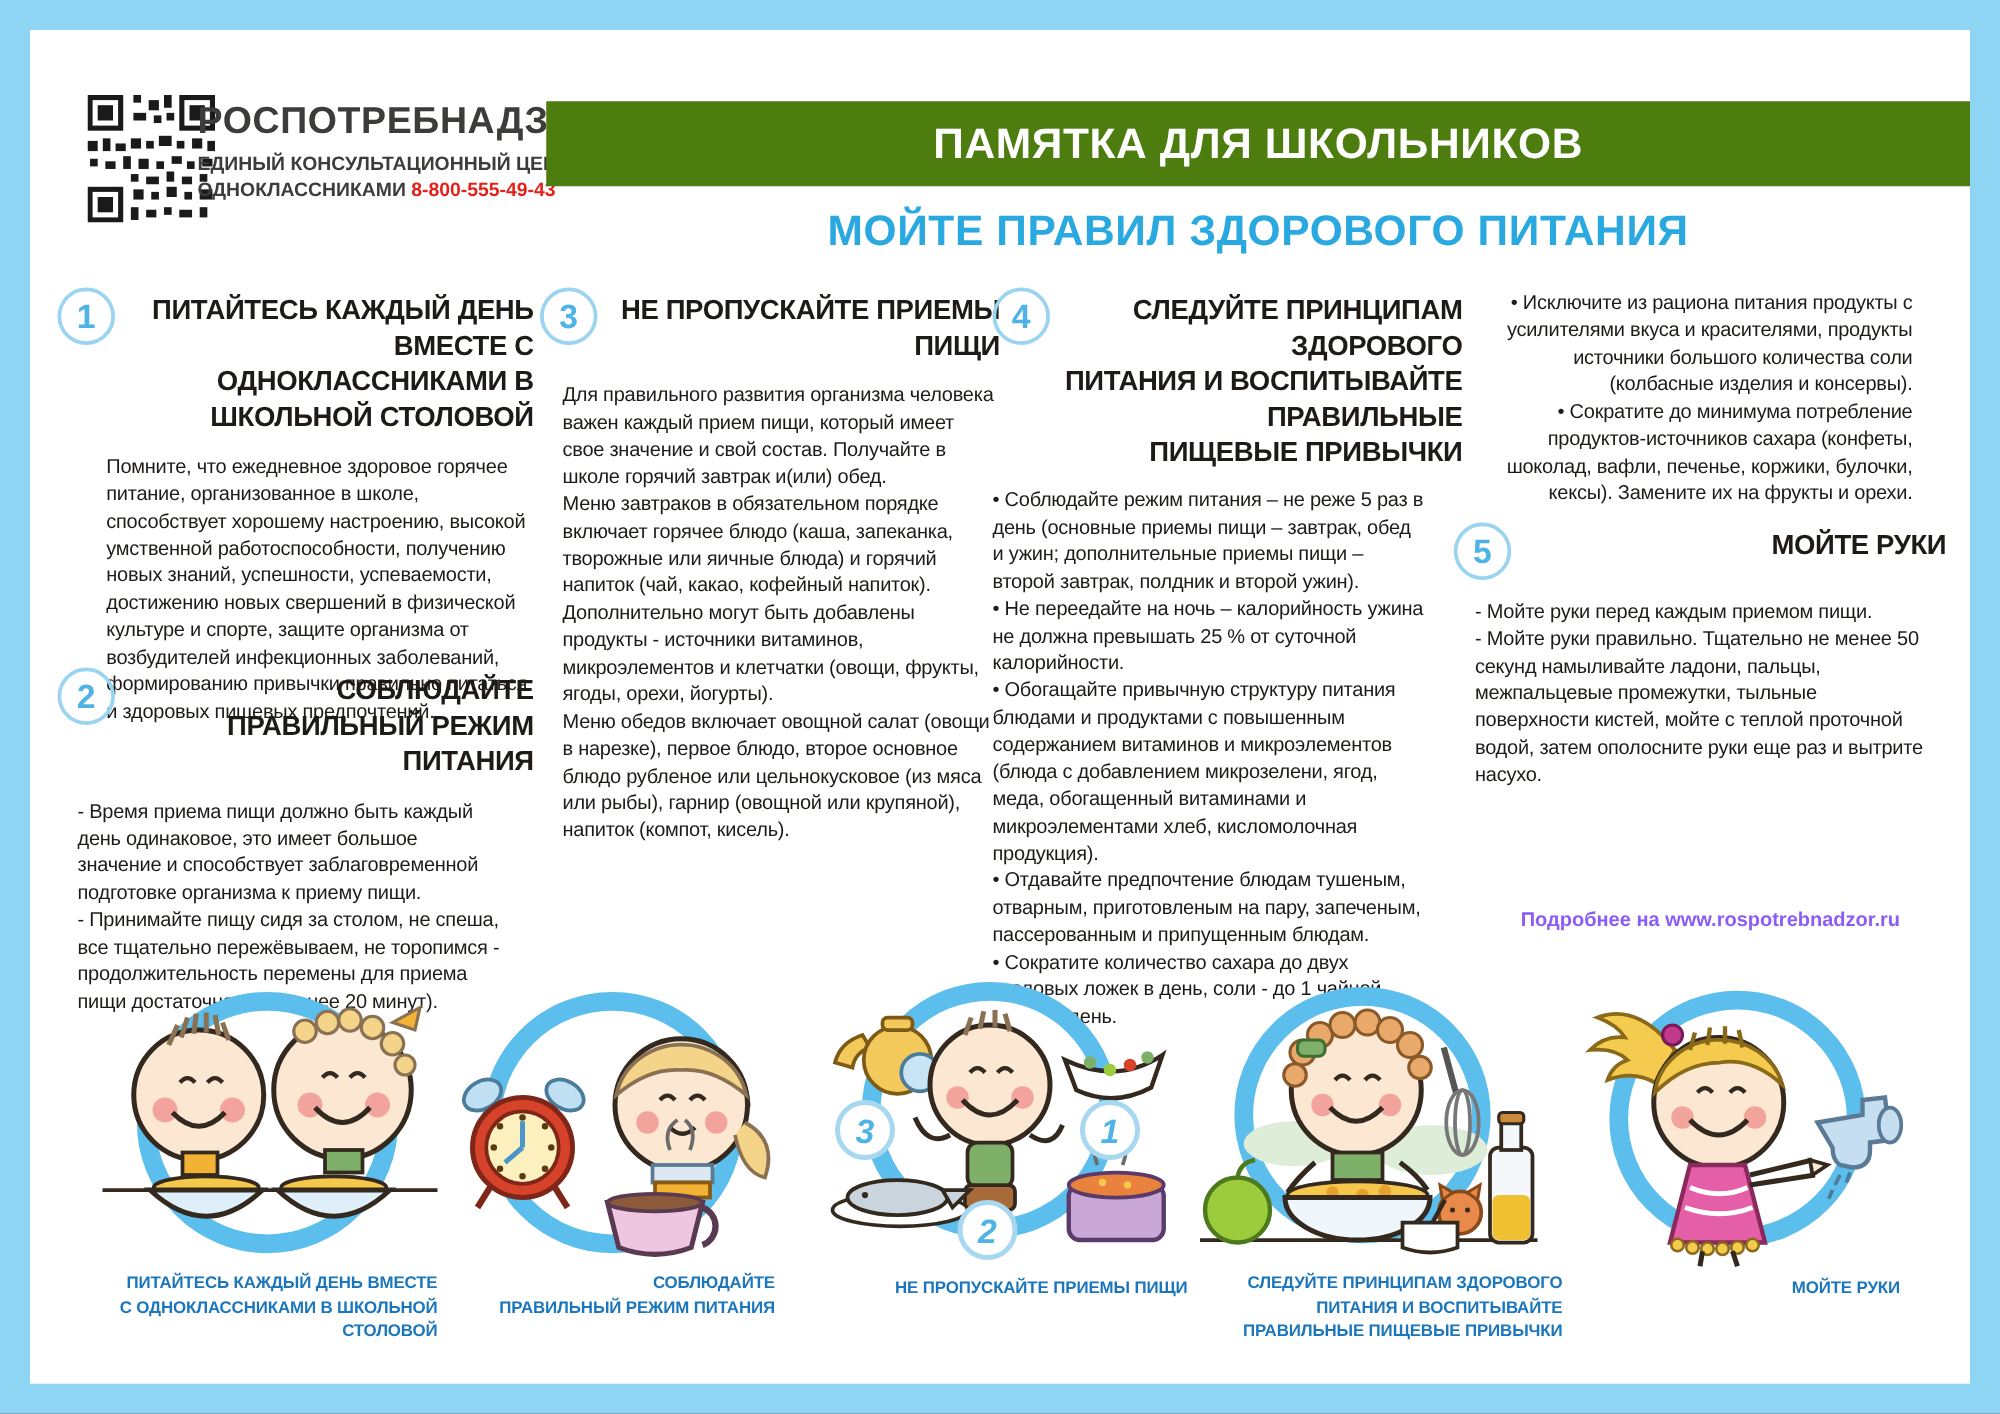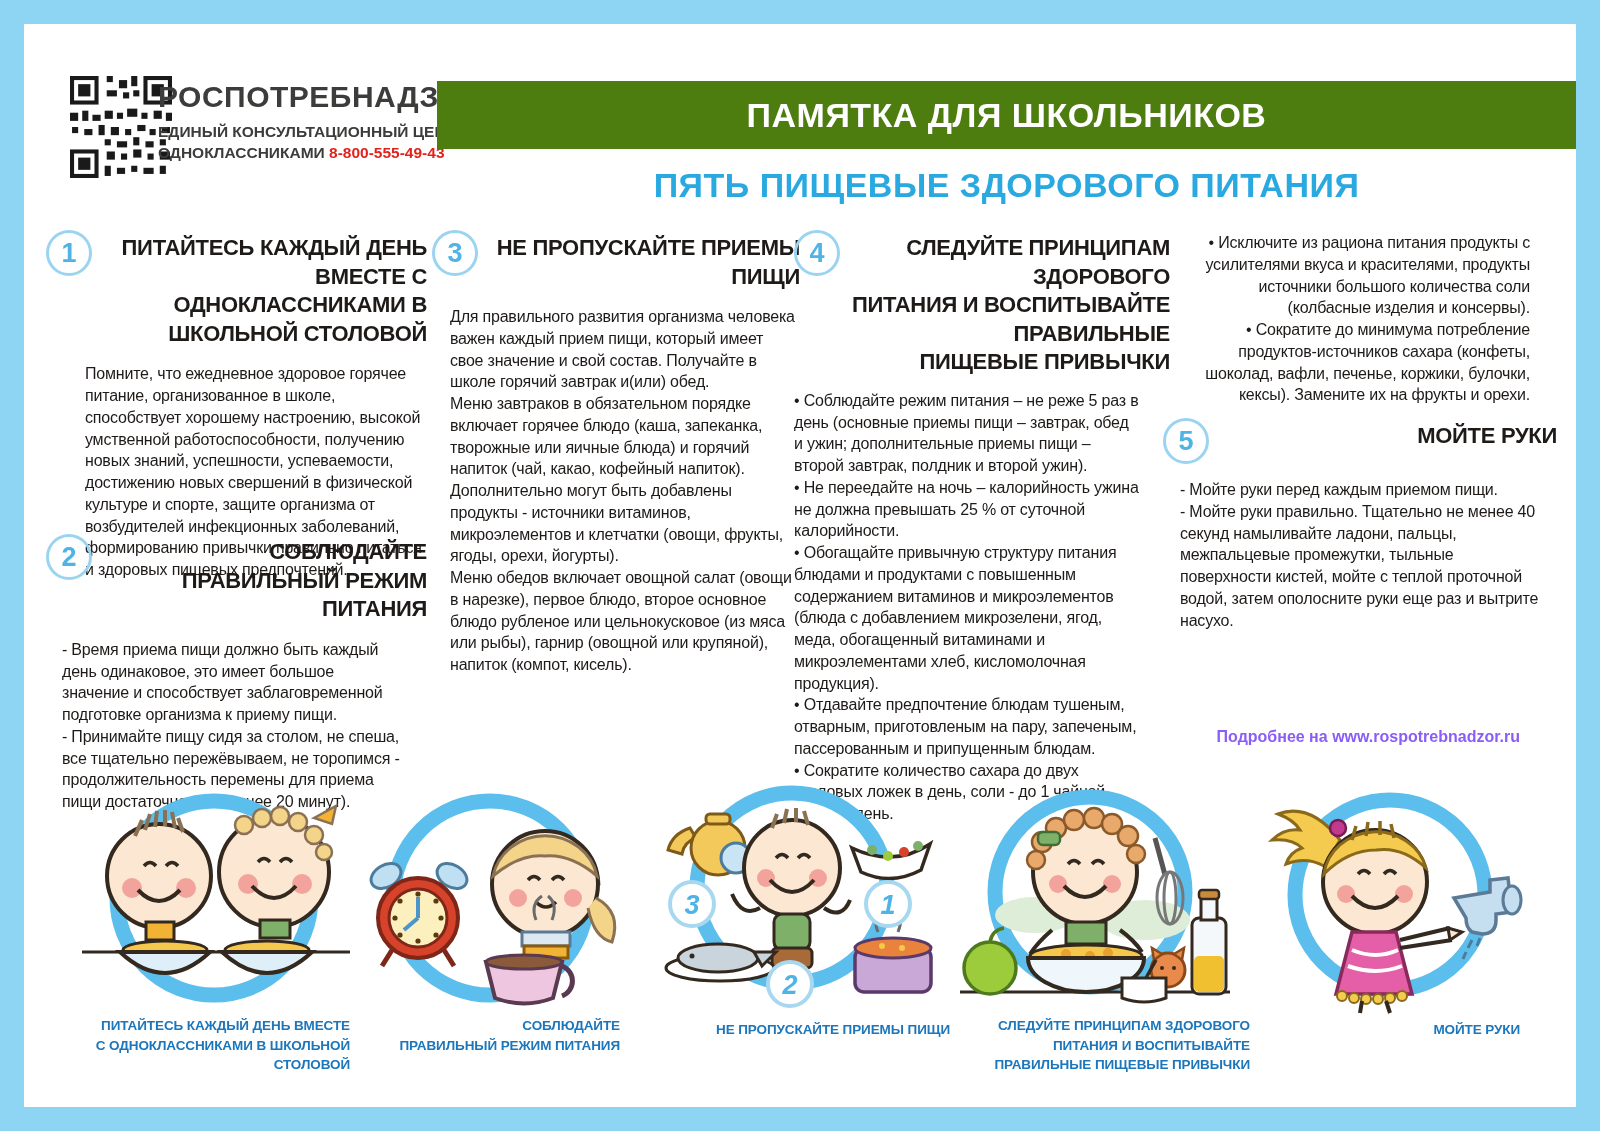--- a/index.html
+++ b/index.html
@@ -117,21 +117,21 @@
       <div class="org-sub">
         <span>ЕДИНЫЙ КОНСУЛЬТАЦИОННЫЙ ЦЕНТР</span><br>
         <span>ОДНОКЛАССНИКАМИ</span>
         <span class="phone">8-800-555-49-43</span>
       </div>
     </div>
 
     <div class="banner">
       <span>ПАМЯТКА ДЛЯ ШКОЛЬНИКОВ</span>
     </div>
-    <div class="subtitle">ПЯТЬ ПИЩЕВЫЕ ЗДОРОВОГО ПИТАНИЯ</div>
+    <div class="subtitle">МОЙТЕ ПРАВИЛ ЗДОРОВОГО ПИТАНИЯ</div>
 
     <div class="rule r1">
       <div class="rule-head">
         <div class="num-circle">1</div>
         <div class="rule-title">ПИТАЙТЕСЬ КАЖДЫЙ ДЕНЬ ВМЕСТЕ С
 ОДНОКЛАССНИКАМИ В ШКОЛЬНОЙ СТОЛОВОЙ</div>
       </div>
       <div class="rule-body">Помните, что ежедневное здоровое горячее питание, организованное в школе, способствует хорошему настроению, высокой умственной работоспособности, получению новых знаний, успешности, успеваемости, достижению новых свершений в физической культуре и спорте, защите организма от возбудителей инфекционных заболеваний, формированию привычки правильно питаться и здоровых пищевых предпочтений.</div>
     </div>
 
@@ -171,21 +171,21 @@
     </div>
     <div class="abs r4cont">• Исключите из рациона питания продукты с усилителями вкуса и красителями, продукты источники большого количества соли (колбасные изделия и консервы).
 • Сократите до минимума потребление продуктов-источников сахара (конфеты, шоколад, вафли, печенье, коржики, булочки, кексы). Замените их на фрукты и орехи.</div>
 
     <div class="rule r5">
       <div class="rule-head">
         <div class="num-circle">5</div>
         <div class="rule-title">МОЙТЕ РУКИ</div>
       </div>
       <div class="rule-body">- Мойте руки перед каждым приемом пищи.
-- Мойте руки правильно. Тщательно не менее 40 секунд намыливайте ладони, пальцы, межпальцевые промежутки, тыльные поверхности кистей, мойте с теплой проточной водой, затем ополосните руки еще раз и вытрите насухо.</div>
+- Мойте руки правильно. Тщательно не менее 50 секунд намыливайте ладони, пальцы, межпальцевые промежутки, тыльные поверхности кистей, мойте с теплой проточной водой, затем ополосните руки еще раз и вытрите насухо.</div>
     </div>
 
     <div class="more">Подробнее на www.rospotrebnadzor.ru</div>
 
     <svg class="fig f1" viewBox="0 0 300 235">
       <circle cx="152" cy="118" r="97" fill="#fff" stroke="#5CBEEC" stroke-width="15"></circle>
       <line x1="20" y1="172" x2="288" y2="172" stroke="#33291F" stroke-width="3"></line>
       <circle cx="97" cy="96" r="52" fill="#FCE8D2" stroke="#33291F" stroke-width="4"></circle>
       <g stroke="#8A7154" stroke-width="4" fill="none">
         <path d="M73 56 l7 -16"></path>

